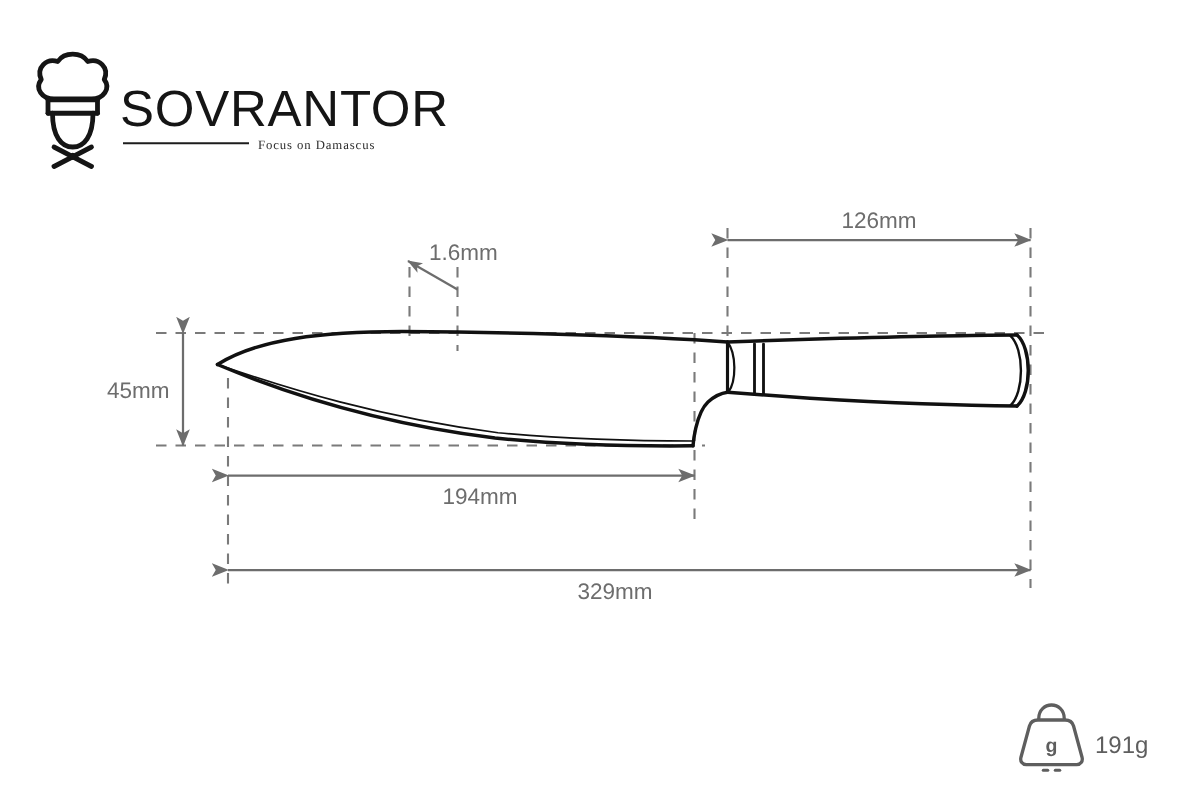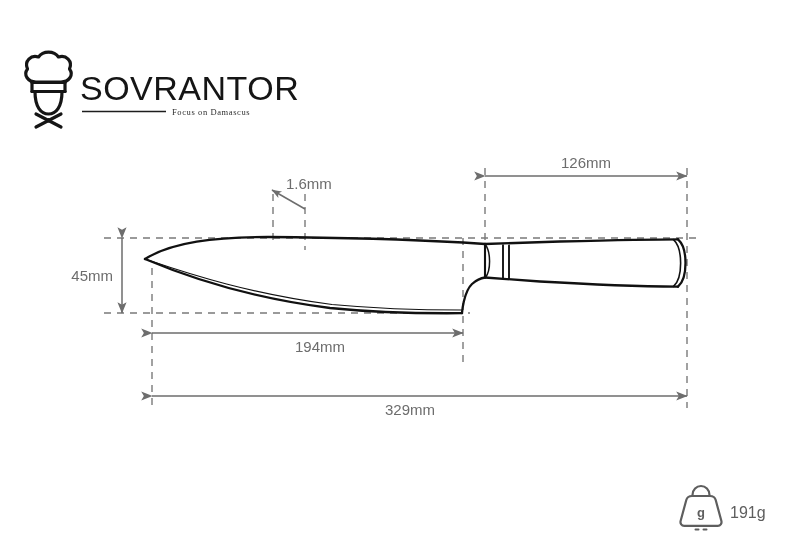--- a/index.html
+++ b/index.html
@@ -13,21 +13,20 @@
     height: 533px;
     position: relative;
     overflow: hidden;
     font-family: "Liberation Sans", sans-serif;
   }
   #stage {
     position: absolute;
     left: 0; top: 0;
     width: 800px;
     height: 474px;
-    margin-top: 16px;
   }
   #stage > svg {
     position: absolute;
     left: 0; top: 0;
     display: block;
   }
   .dim-text {
     font-family: "Liberation Sans", sans-serif;
     font-size: 15px;
     fill: #6d6d6d;

